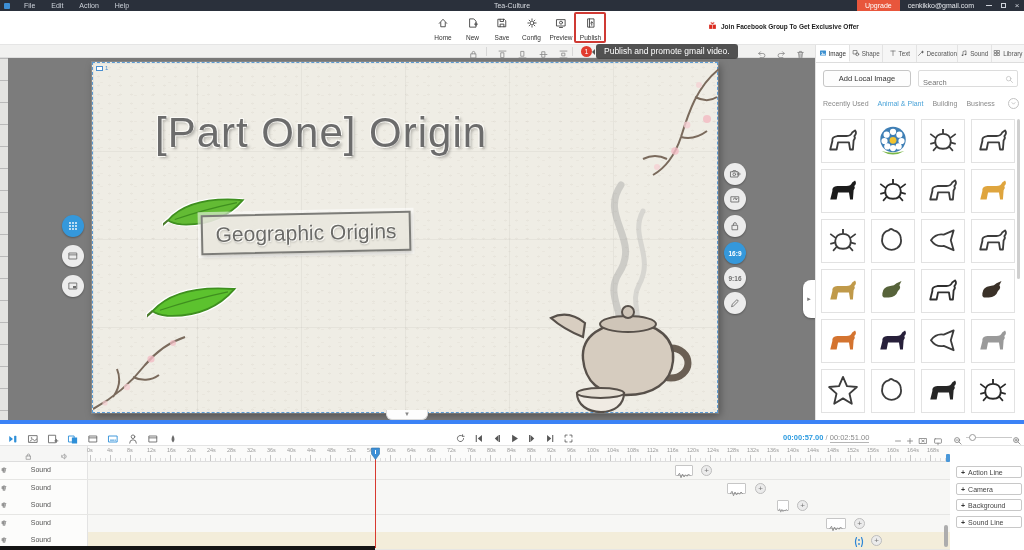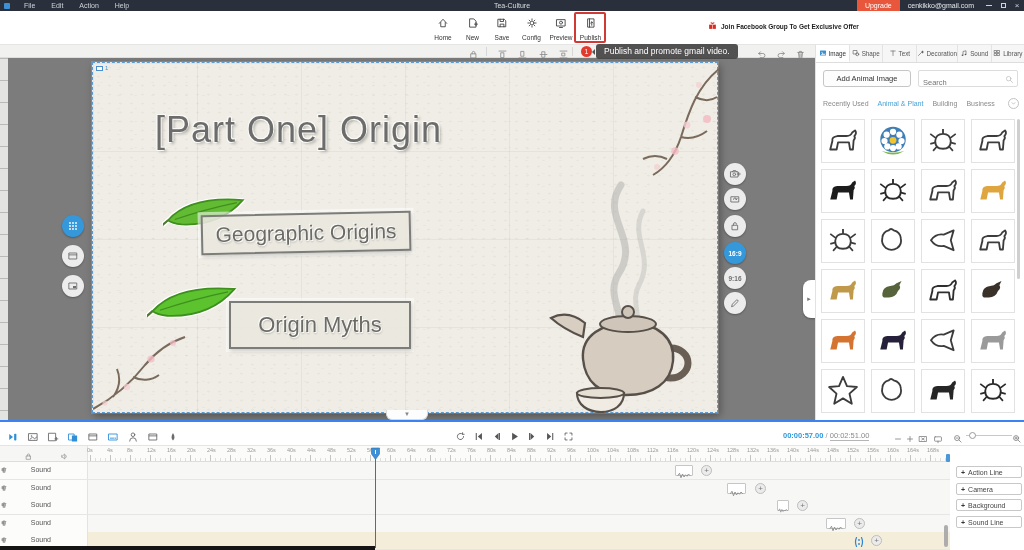--- a/index.html
+++ b/index.html
@@ -39,21 +39,21 @@
   #slide{position:absolute;left:92px;top:4px;width:626px;height:351px;background:#efede5;
     background-image:
       linear-gradient(rgba(0,0,0,.045) 1px,transparent 1px),
       linear-gradient(90deg,rgba(0,0,0,.045) 1px,transparent 1px),
       radial-gradient(rgba(90,70,50,.05) 1px,transparent 1.4px),
       radial-gradient(rgba(90,70,50,.04) 1px,transparent 1.2px);
     background-size:104px 88px,104px 88px,11px 9px,17px 13px;
     border:1px dashed #5a9bd5;box-shadow:0 0 0 1px rgba(255,255,255,.15),2px 3px 8px rgba(0,0,0,.35);}
   #slide-chip{position:absolute;left:3px;top:2px;display:flex;align-items:center;font-size:6px;color:#4a8fd0;}
   #slide-chip .bx{width:7px;height:5px;border:1px solid #4a8fd0;background:#fff;margin-right:2px;}
-  #slide-title{position:absolute;left:62px;top:46px;font-size:36px;color:#6c6c6c;letter-spacing:1px;
+  #slide-title{position:absolute;left:62px;top:46px;font-size:42px;color:#6c6c6c;letter-spacing:1px;
     text-shadow:-1px -1px 0 #fbfaf6,1px -1px 0 #fbfaf6,-1px 1px 0 #fbfaf6,2px 2px 3px rgba(0,0,0,.25);}
   .slide-box{position:absolute;background:rgba(233,231,222,.9);border:2px solid #7c7c78;box-shadow:1px 2px 4px rgba(0,0,0,.18),0 0 0 3px rgba(255,255,255,.55);display:flex;align-items:center;justify-content:center;color:#6b6b68;
     text-shadow:-1px -1px 0 #fbfaf6,1px 1px 0 #fbfaf6,1px 2px 2px rgba(0,0,0,.2);}
   #box-1{left:108px;top:150px;width:210px;height:40px;font-size:21px;transform:rotate(-1.2deg);}
   #box-2{left:136px;top:238px;width:182px;height:48px;font-size:22px;}
   .leaf{position:absolute;filter:drop-shadow(1px 1px 0 #fff) drop-shadow(-1px -1px 0 #fff);}
   
   .round-btn{position:absolute;width:22px;height:22px;border-radius:50%;background:#ececec;color:#6f6f6f;display:flex;align-items:center;justify-content:center;box-shadow:0 1px 2px rgba(0,0,0,.3);}
   .round-btn svg{width:12px;height:12px;}
   .round-btn.blue{background:#3598db;color:#fff;}
@@ -73,21 +73,21 @@
   #search-box svg{position:absolute;right:3px;top:4px;width:9px;height:9px;color:#b9b9b9;}
   #rp-cats{position:absolute;left:7px;top:52px;width:196px;height:12px;display:flex;align-items:center;gap:9px;font-size:7px;color:#8a8a8a;}
   .cat.active{color:#4aa3d8;}
   #cat-more{margin-left:auto;width:11px;height:11px;border:1px solid #c2c2c2;border-radius:50%;display:flex;align-items:center;justify-content:center;color:#999;}
   #cat-more svg{width:7px;height:7px;}
   #img-grid{position:absolute;left:5px;top:74px;width:196px;height:300px;display:grid;grid-template-columns:repeat(4,44px);grid-auto-rows:44px;gap:6px;}
   .img-cell{background:#fff;border:1px solid #e2e2e2;display:flex;align-items:center;justify-content:center;}
   .img-cell svg{width:34px;height:34px;}
   #rp-scroll{position:absolute;left:201px;top:74px;width:3px;height:160px;background:#cfcfcf;border-radius:2px;}
   
-  #tl-toolbar{left:0;top:420px;width:1024px;height:26px;background:#fff;border-top:2px solid #3b82f6;border-bottom:1px solid #e4e4e4;}
+  #tl-toolbar{left:0;top:420px;width:1024px;height:26px;background:#fff;border-top:4px solid #3b82f6;border-bottom:1px solid #e4e4e4;}
   .tl-ic{position:absolute;top:7px;width:13px;height:13px;color:#666;}
   .tl-ic svg{width:12px;height:12px;}
   #playback{position:absolute;left:455px;top:6px;display:flex;gap:7px;color:#555;}
   #playback svg{width:11px;height:11px;}
   #time-display{position:absolute;left:783px;top:9px;font-size:7.5px;}
   #time-current{color:#2d9be0;font-weight:bold;}
   #time-sep{color:#999;}
   #time-total{color:#8a8a8a;border-bottom:1px solid #b5b5b5;}
   .mini-ic{position:absolute;top:8px;width:11px;height:11px;color:#777;}
   .mini-ic svg{width:10px;height:10px;}
@@ -252,21 +252,20 @@
         <path d="M14 32 Q50 20 88 12" fill="none" stroke="#3f8f1f" stroke-width="1.3"></path>
         <path d="M6 33 L-2 40" stroke="#4a7a2a" stroke-width="2.5" fill="none"></path>
       </svg>
       <div id="box-1" class="slide-box">Geographic Origins</div>
 
       <svg class="leaf" style="left:54px;top:216px;width:92px;height:44px;" viewBox="0 0 100 44">
         <path d="M6 33 Q32 4 95 9 Q68 40 22 38 Q11 37 6 33 Z" fill="#5cc22e" stroke="#3f8f1f" stroke-width="2"></path>
         <path d="M14 32 Q50 20 88 12" fill="none" stroke="#3f8f1f" stroke-width="1.3"></path>
         <path d="M6 33 L-2 40" stroke="#4a7a2a" stroke-width="2.5" fill="none"></path>
       </svg>
-      <div id="box-2" class="slide-box">Origin Myths</div>
 
       <svg style="position:absolute;left:428px;top:118px;width:185px;height:232px;" viewBox="0 0 185 232">
         <path d="M100 4 C78 36 120 58 98 92 C82 118 110 132 94 164" fill="none" stroke="#9a9a9a" stroke-width="7" opacity="0.4" stroke-linecap="round"></path>
         <path d="M122 30 C108 56 134 74 118 104 C108 122 124 136 112 158" fill="none" stroke="#ababab" stroke-width="5" opacity="0.35" stroke-linecap="round"></path>
         <path d="M64 142 C54 134 42 131 30 137 C40 146 52 152 62 156 Z" fill="#d8cec1" stroke="#57504a" stroke-width="2.2"></path>
         <ellipse cx="150" cy="182" rx="17" ry="15" fill="none" stroke="#6a5f54" stroke-width="7"></ellipse>
         <path d="M62 178 C60 154 82 142 108 142 C138 142 154 158 152 180 C150 202 132 214 105 214 C78 214 64 200 62 178 Z" fill="#d6ccbf" stroke="#57504a" stroke-width="2.4"></path>
         <ellipse cx="107" cy="143" rx="28" ry="8" fill="#cfc5b8" stroke="#57504a" stroke-width="2"></ellipse>
         <circle cx="107" cy="131" r="6" fill="#cfc5b8" stroke="#57504a" stroke-width="2"></circle>
         <path d="M56 212 C56 224 67 231 80 231 C93 231 103 224 103 212 Z" fill="#f0ebe3" stroke="#57504a" stroke-width="2.2"></path>
@@ -395,21 +394,21 @@
         <div class="rp-tab">
           <span><svg viewBox="0 0 16 16" xmlns="http://www.w3.org/2000/svg">
               <rect class="st" x="3" y="3" width="4" height="4"></rect>
               <rect class="st" x="9" y="3" width="4" height="4"></rect>
               <rect class="st" x="3" y="9" width="4" height="4"></rect>
               <rect class="st" x="9" y="9" width="4" height="4"></rect>
             </svg></span>
           <span>Library</span>
         </div>
       </div>
-    <div id="add-local">Add Animal Image</div>
+    <div id="add-local">Add Local Image</div>
     <div id="search-box">
       <input placeholder="Search" style="">
       <svg viewBox="0 0 16 16">
           <circle class="st" cx="6.5" cy="6.5" r="4"></circle>
           <path class="st" d="M9.5 9.5 L13.5 13.5"></path>
         </svg>
     </div>
     <div id="rp-cats">
         <span class="cat">Recently Used</span>
         <span class="cat active">Animal &amp; Plant</span>

